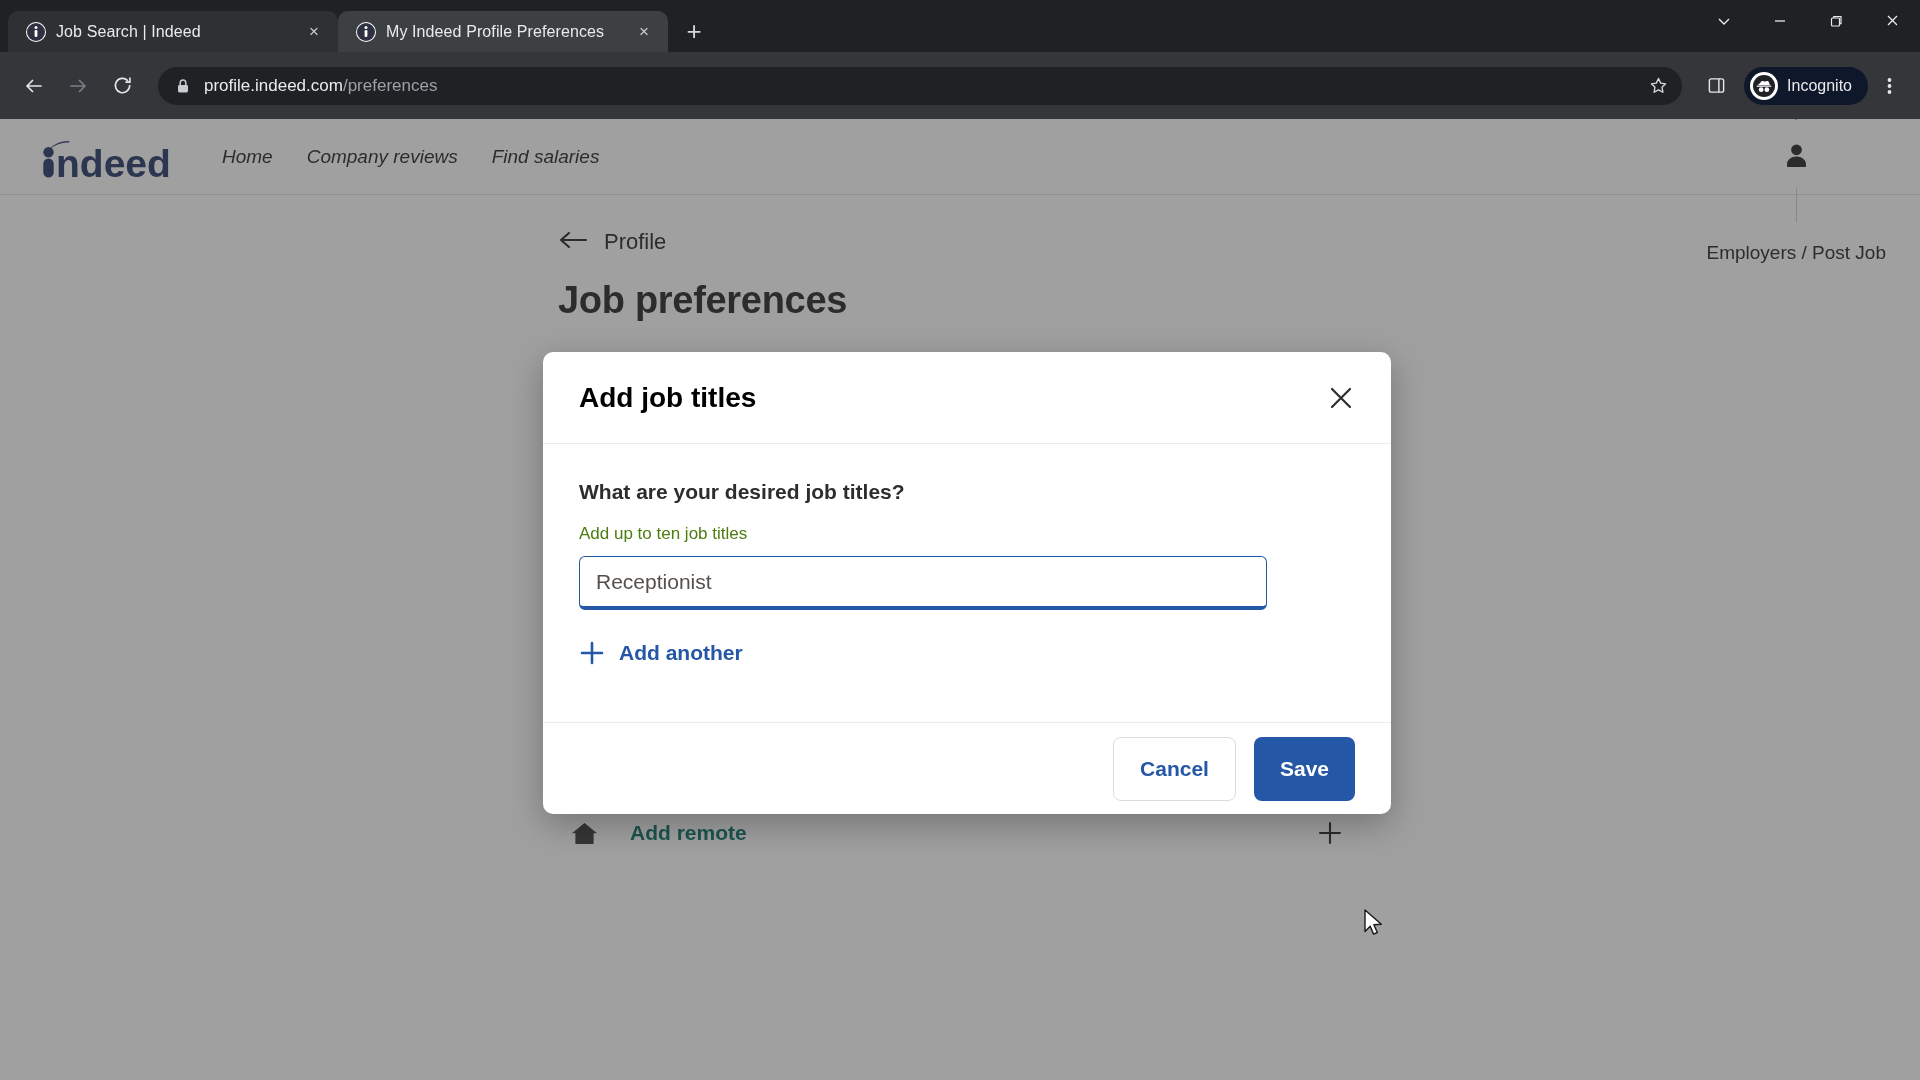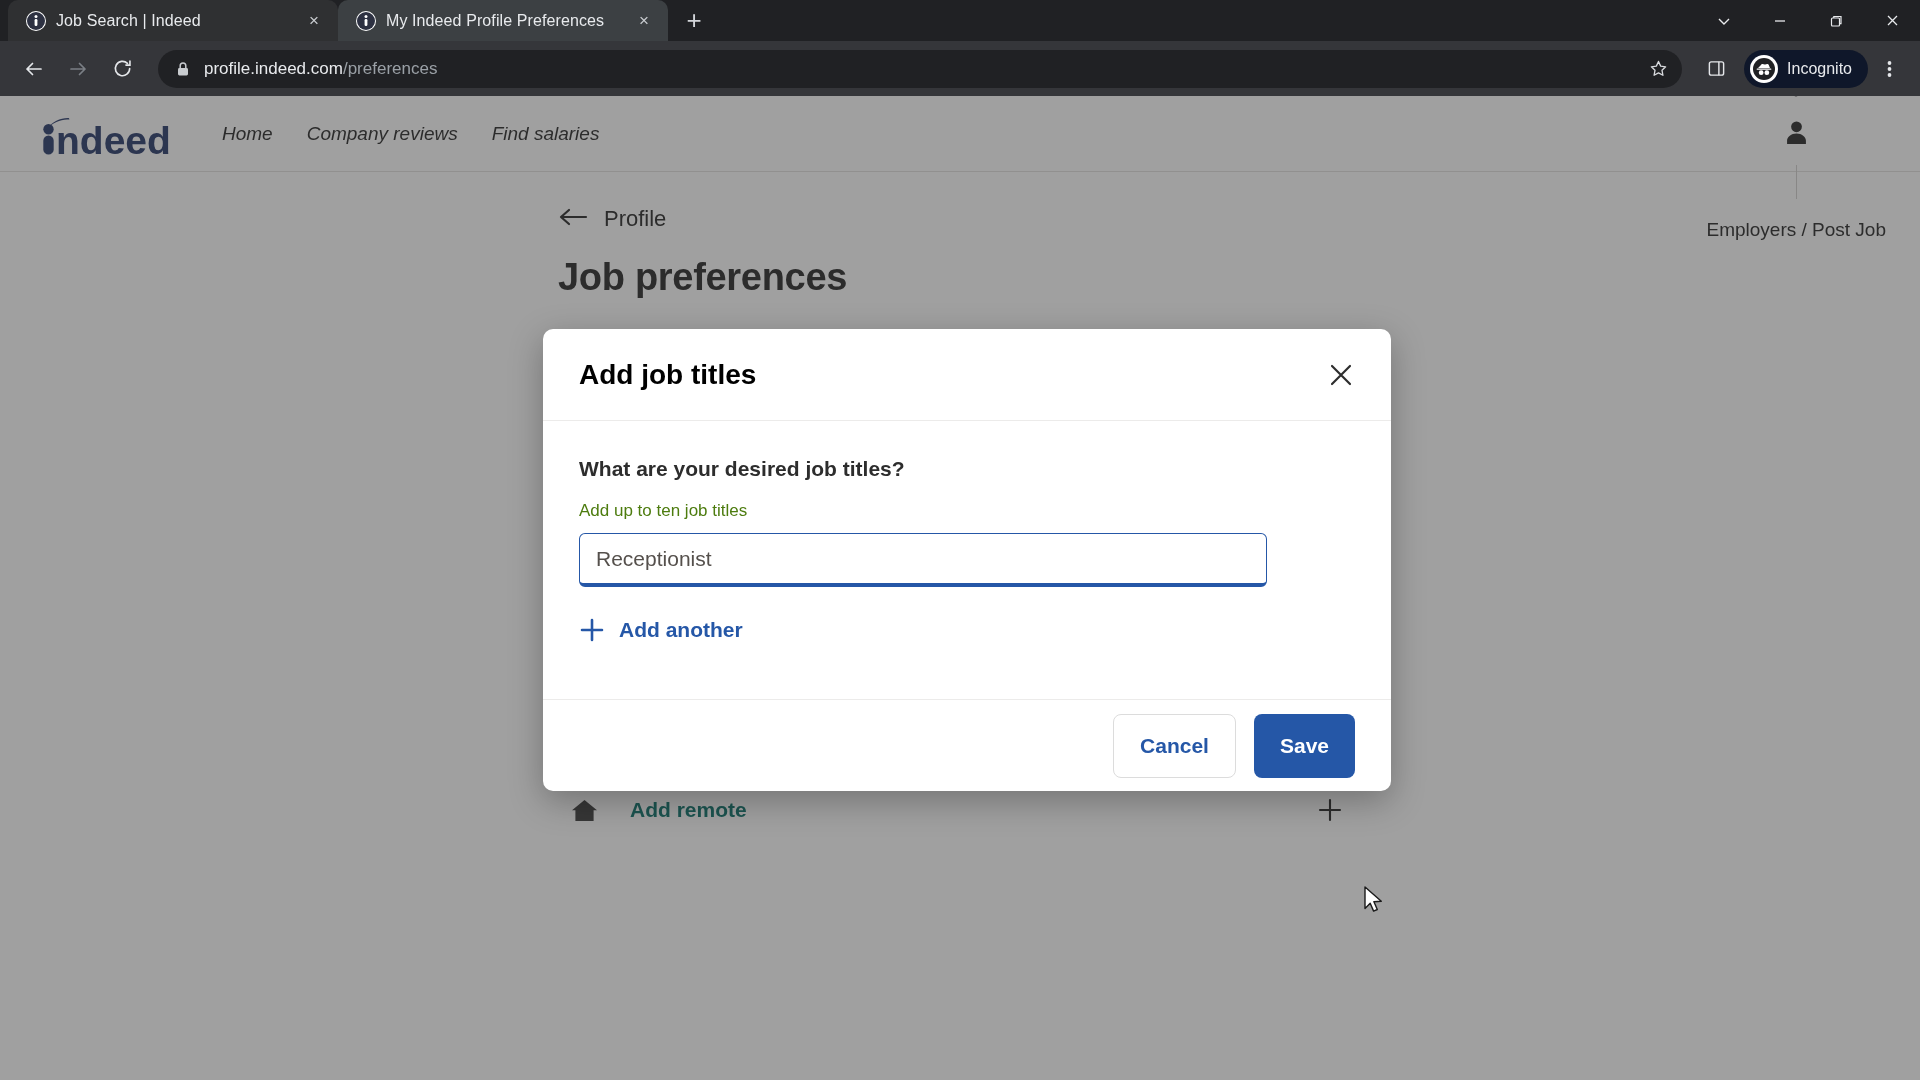--- a/index.html
+++ b/index.html
@@ -7,21 +7,21 @@
     width: 1920px; height: 1080px;
     overflow: hidden;
     font-family: "Liberation Sans", sans-serif;
     background: #fff;
   }
 
   
   .browser { width: 1920px; height: 1080px; position: relative; }
 
   .tabstrip {
-    height: 41px;
+    height: 52px;
     background: #202124;
     display: flex;
     align-items: flex-end;
     position: relative;
     padding-left: 8px;
   }
   .tab {
     height: 41px;
     width: 330px;
     display: flex;
@@ -65,21 +65,21 @@
     position: absolute; right: 0; top: 0; height: 41px;
     display: flex; align-items: center;
   }
   .winbtn {
     width: 56px; height: 41px;
     display: flex; align-items: center; justify-content: center;
     color: #e8eaed;
   }
 
   .toolbar {
-    height: 55px;
+    height: 67px;
     background: #35363a;
     display: flex;
     align-items: center;
     padding: 0 14px;
     gap: 4px;
   }
   .navbtn {
     width: 40px; height: 40px;
     display: flex; align-items: center; justify-content: center;
     color: #e5e7ea;

